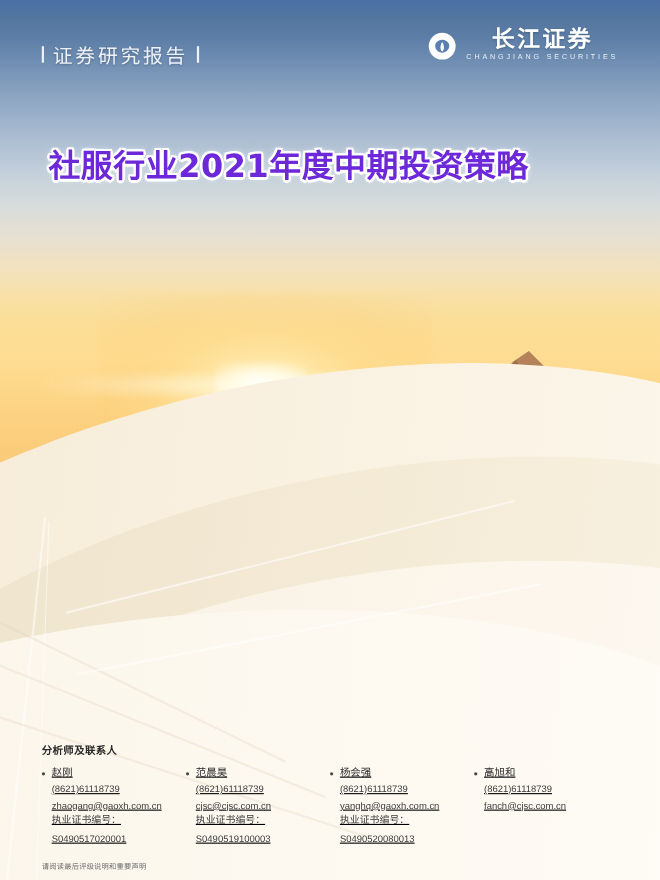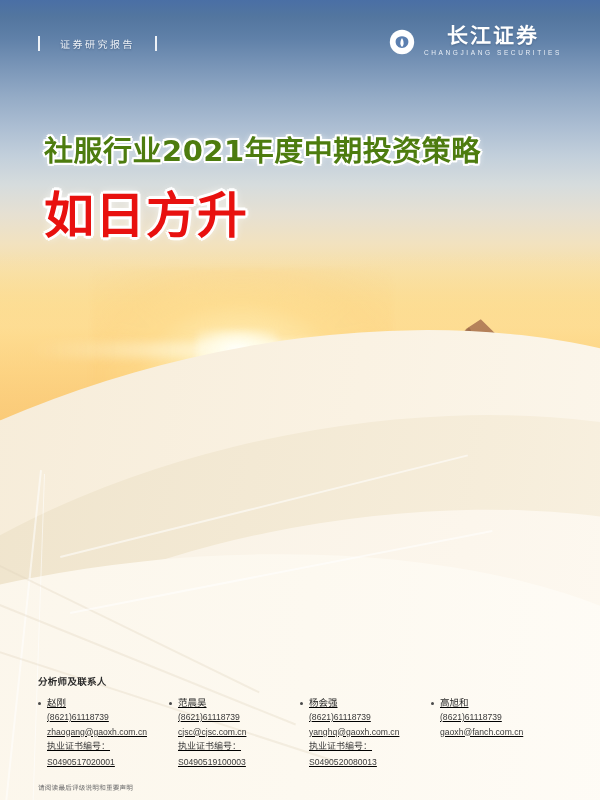--- a/index.html
+++ b/index.html
@@ -159,22 +159,22 @@
   }
   .fan-shade{
     position:absolute;background:rgba(222,210,186,.30);
     transform-origin:top left;
   }
 
   
   .header{position:absolute;left:0;top:0;width:600px;height:80px;}
   .rpt-label{
     position:absolute;left:38px;top:36px;
-    font-size:10px;letter-spacing:2.5px;color:#eef2f7;
-    display:flex;align-items:center;gap:20px;white-space:nowrap;
+    font-size:18px;letter-spacing:2.5px;color:#eef2f7;
+    display:flex;align-items:center;gap:8px;white-space:nowrap;
     text-shadow:0 1px 2px rgba(20,40,70,.35);
   }
   .rpt-bar{display:inline-block;width:2px;height:15px;background:#eef2f7;}
 
   .logo{
     position:absolute;right:38px;top:26px;
     display:flex;align-items:center;gap:7px;text-align:center;
   }
   .logo-mark{width:30px;height:30px;flex:0 0 auto;}
   .logo-txt{display:flex;flex-direction:column;line-height:1;}
@@ -185,21 +185,21 @@
   }
   .logo-en{
     font-size:6.5px;color:#e8eef6;letter-spacing:2.6px;margin-top:3px;
     font-family:"Liberation Sans",sans-serif;
   }
 
   
   .title-wrap{position:absolute;left:44px;top:136px;}
   .title-main{
     font-family:"DejaVu Sans","Liberation Sans",sans-serif;
-    font-size:29px;font-weight:bold;color:#4d7c0f;letter-spacing:.5px;
+    font-size:29px;font-weight:bold;color:#6d28d9;letter-spacing:.5px;
     white-space:nowrap;line-height:1.1;
     text-shadow:
       -1.6px -1.6px 0 #fff, 1.6px -1.6px 0 #fff,
       -1.6px 1.6px 0 #fff, 1.6px 1.6px 0 #fff,
       -2.2px 0 0 #fff, 2.2px 0 0 #fff,
       0 -2.2px 0 #fff, 0 2.2px 0 #fff,
       0 0 7px rgba(255,255,255,.95);
   }
   .title-sub{
     margin-top:22px;
@@ -323,21 +323,20 @@
       </span>
       <span class="logo-txt">
         <span class="logo-cn">长江证券</span>
         <span class="logo-en">CHANGJIANG SECURITIES</span>
       </span>
     </div>
   </div>
 
   <div class="title-wrap">
     <div class="title-main">社服行业2021年度中期投资策略</div>
-    <div class="title-sub">如日方升</div>
   </div>
 
   <div class="analysts">
     <div class="an-head">分析师及联系人</div>
 
     <div class="an-grid">
 
       <div class="an-col">
         <div class="an-name-row">
           <span class="an-dot"></span>
@@ -377,21 +376,21 @@
         </div>
       </div>
 
       <div class="an-col">
         <div class="an-name-row">
           <span class="an-dot"></span>
           <span class="an-name">高旭和</span>
         </div>
         <div class="an-body">
           <div class="an-line">(8621)61118739</div>
-          <div class="an-line">gaoxh@fanch.com.cn</div>
+          <div class="an-line">fanch@cjsc.com.cn</div>
         </div>
       </div>
 
     </div>
   </div>
 
   <div class="disclaimer">请阅读最后评级说明和重要声明</div>
 
 </div>
 

